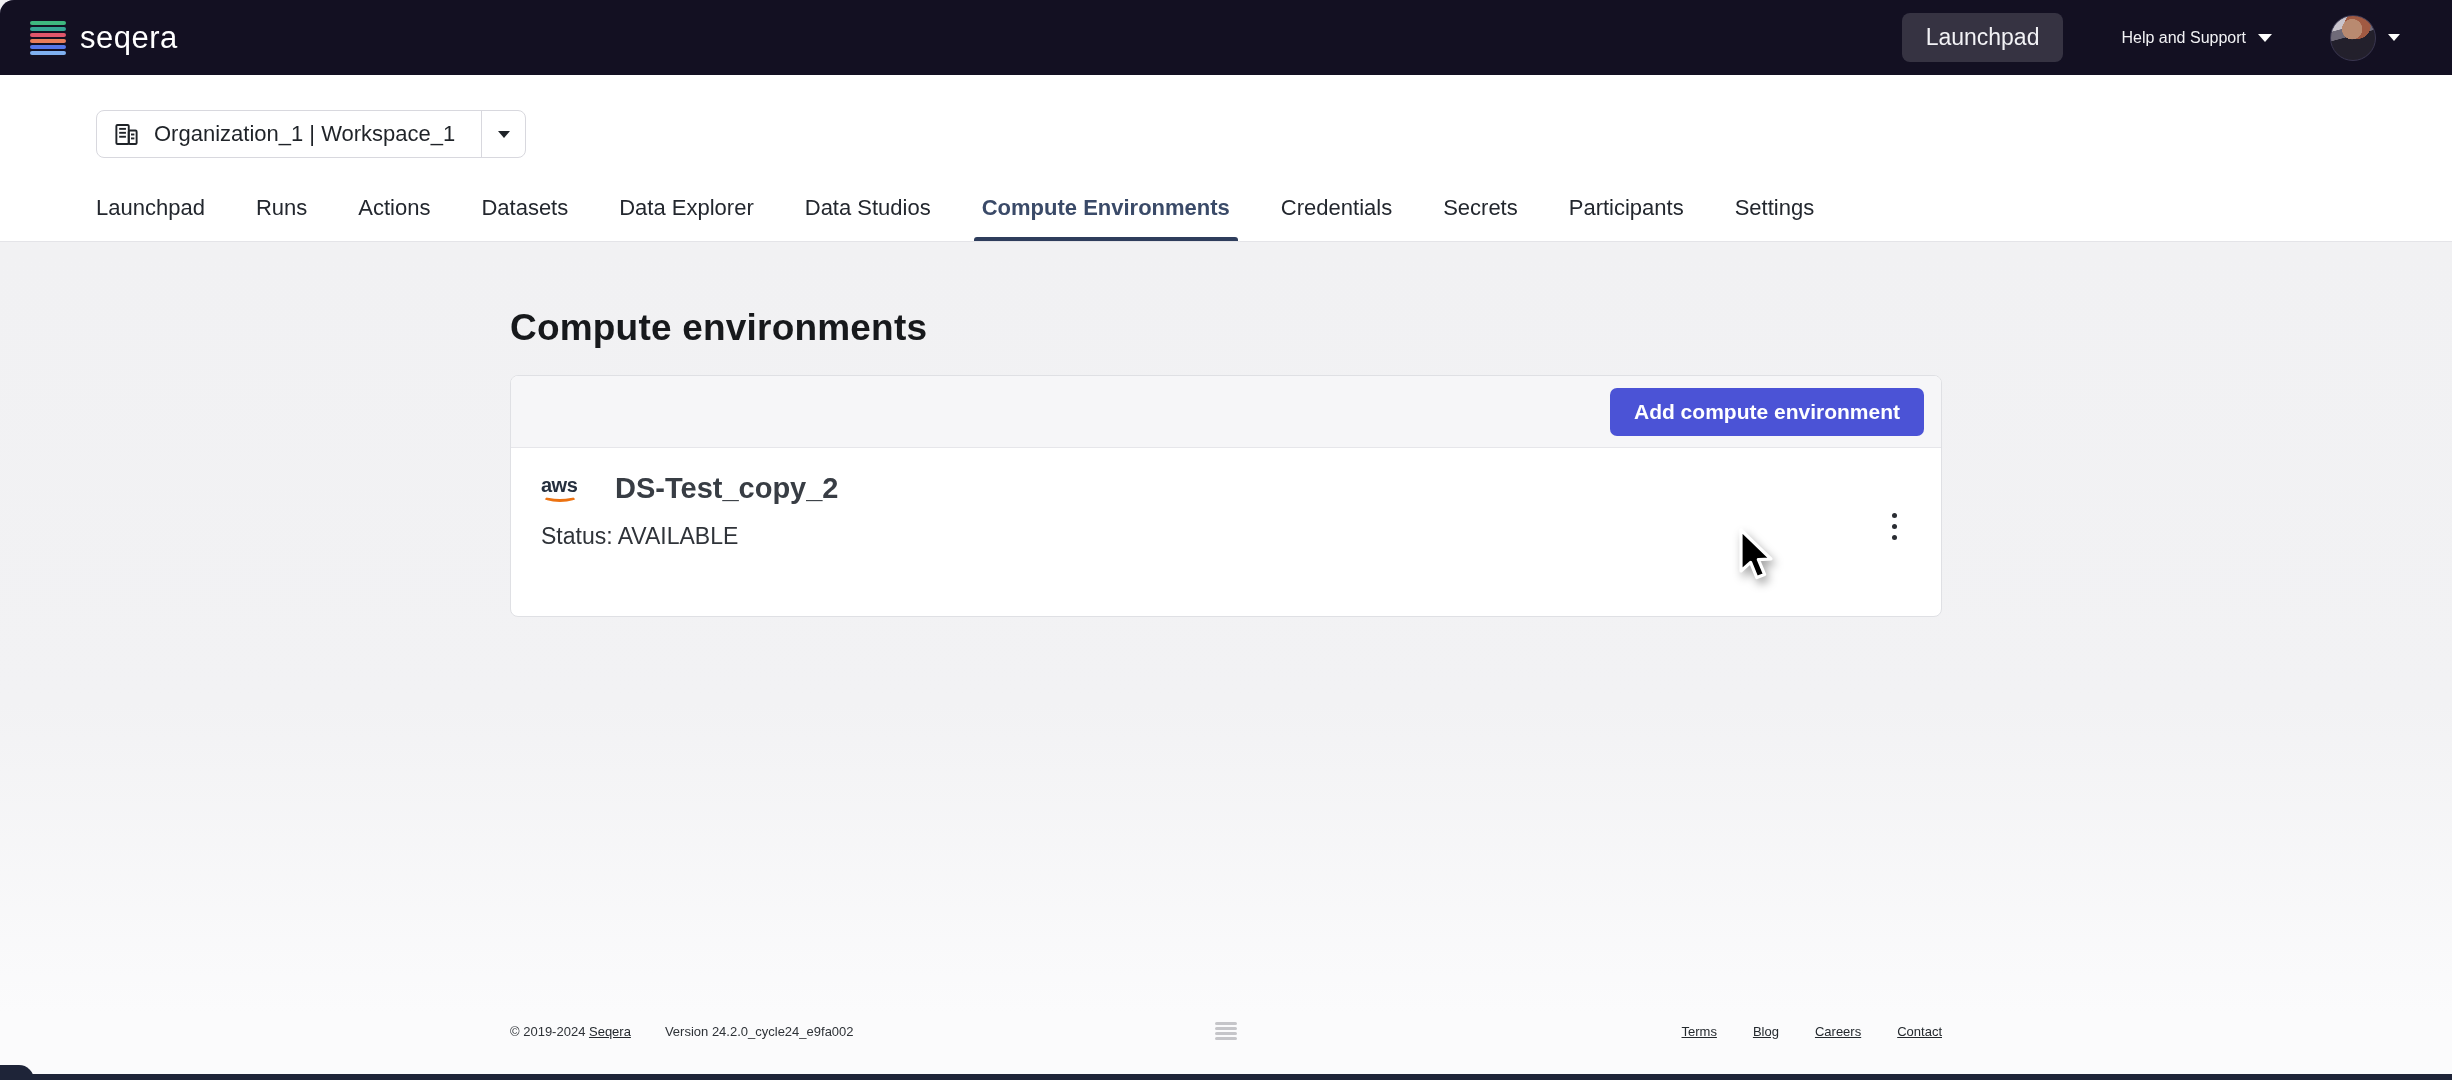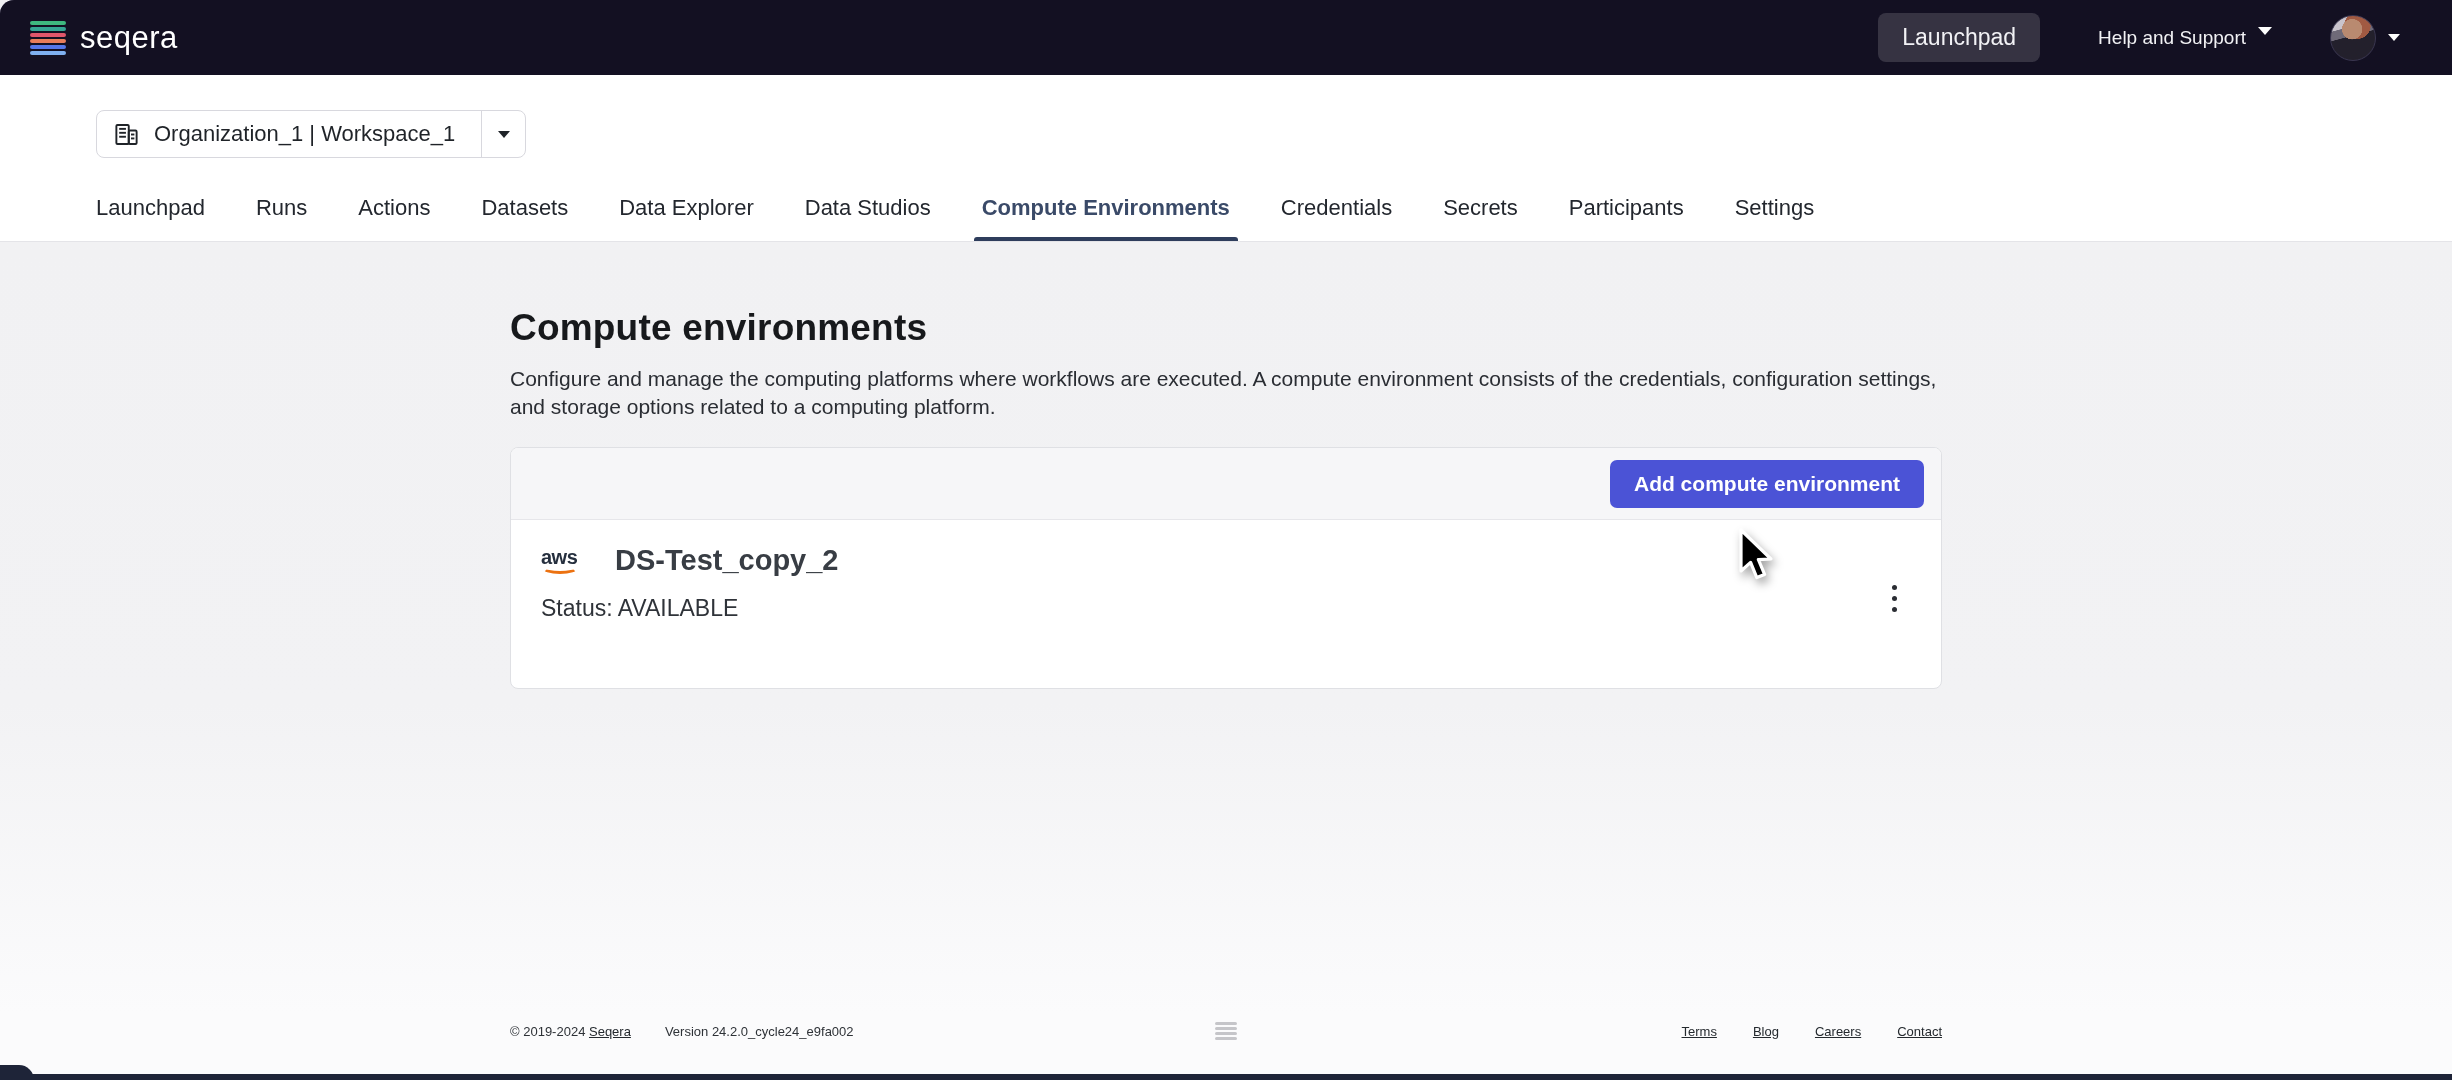--- a/index.html
+++ b/index.html
@@ -25,21 +25,21 @@
   .brand{ display:flex; align-items:center; gap:14px; cursor:pointer; }
   .brand-logo{ display:flex; flex-direction:column; gap:2px; width:36px; }
   .brand-logo span{ height:4px; border-radius:2px; display:block; }
   .brand-text{ color:#ffffff; font-size:31px; font-weight:500; letter-spacing:0.5px; }
   .nav-right{ margin-left:auto; display:flex; align-items:center; gap:58px; }
   .nav-btn{
     background:rgba(255,255,255,0.15); color:#f2f2f5; font-size:23px;
     padding:11px 24px; border-radius:8px; border:none; cursor:pointer;
     font-family:inherit;
   }
-  .nav-link{ color:#f2f2f5; font-size:19px; display:flex; align-items:flex-start; gap:12px; cursor:pointer; }
+  .nav-link{ color:#f2f2f5; font-size:16px; display:flex; align-items:center; gap:12px; cursor:pointer; }
   .caret-down-white{
     width:0; height:0; border-left:7px solid transparent; border-right:7px solid transparent;
     border-top:8px solid #ffffff; display:inline-block;
   }
   .avatar-group{ display:flex; align-items:center; gap:12px; cursor:pointer; }
   .avatar{
     width:46px; height:46px; border-radius:50%;
     background:
       radial-gradient(circle at 48% 30%, #b98a70 0 26%, transparent 27%),
       radial-gradient(circle at 60% 22%, #a15a42 0 30%, transparent 31%),
@@ -205,21 +205,20 @@
       <div class="tab">Credentials</div>
       <div class="tab">Secrets</div>
       <div class="tab">Participants</div>
       <div class="tab">Settings</div>
     </div>
   </div>
 
   <div class="main">
     <div class="container">
       <h1 class="page-title">Compute environments</h1>
-      <p class="page-desc">Configure and manage the computing platforms where workflows are executed. A compute environment consists of the credentials, configuration settings, and storage options related to a computing platform.</p>
 
       <div class="card">
         <div class="card-toolbar">
           <button class="btn-primary">Add compute environment</button>
         </div>
         <div class="card-body">
           <div class="env-title-row">
             <span class="aws-logo">
               <span class="aws-text">aws</span>
               <span class="aws-swoosh"></span>

